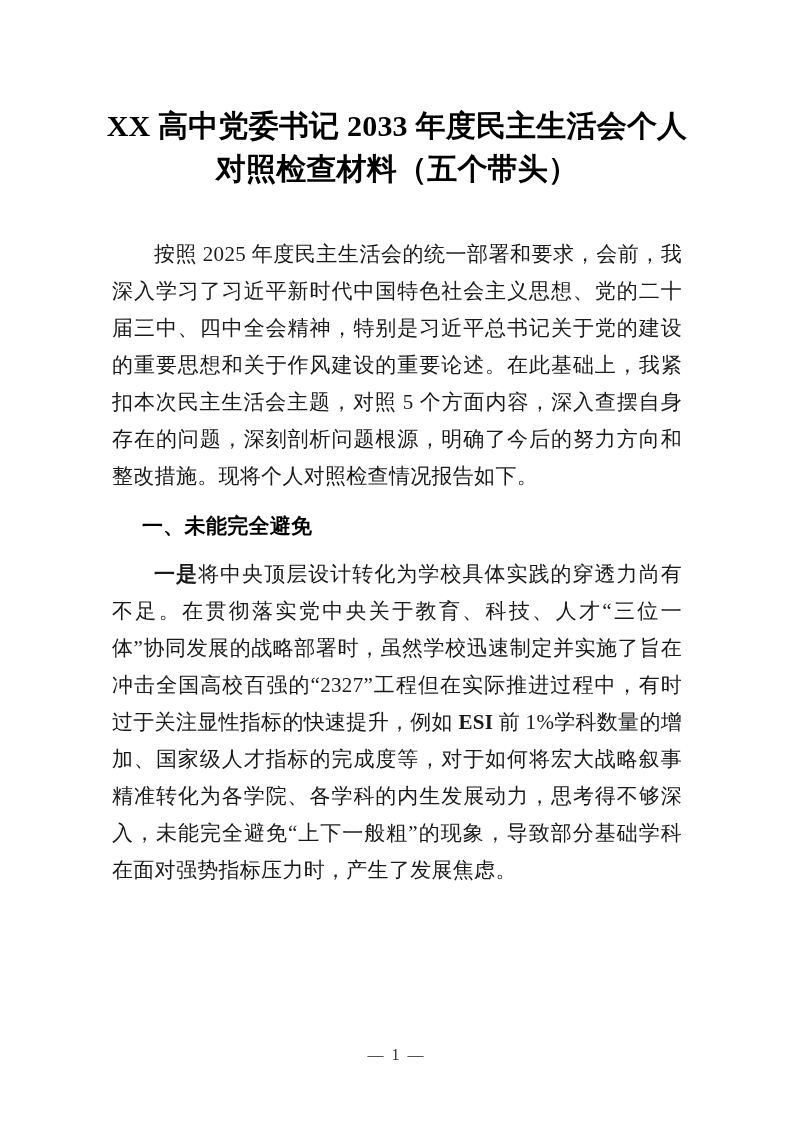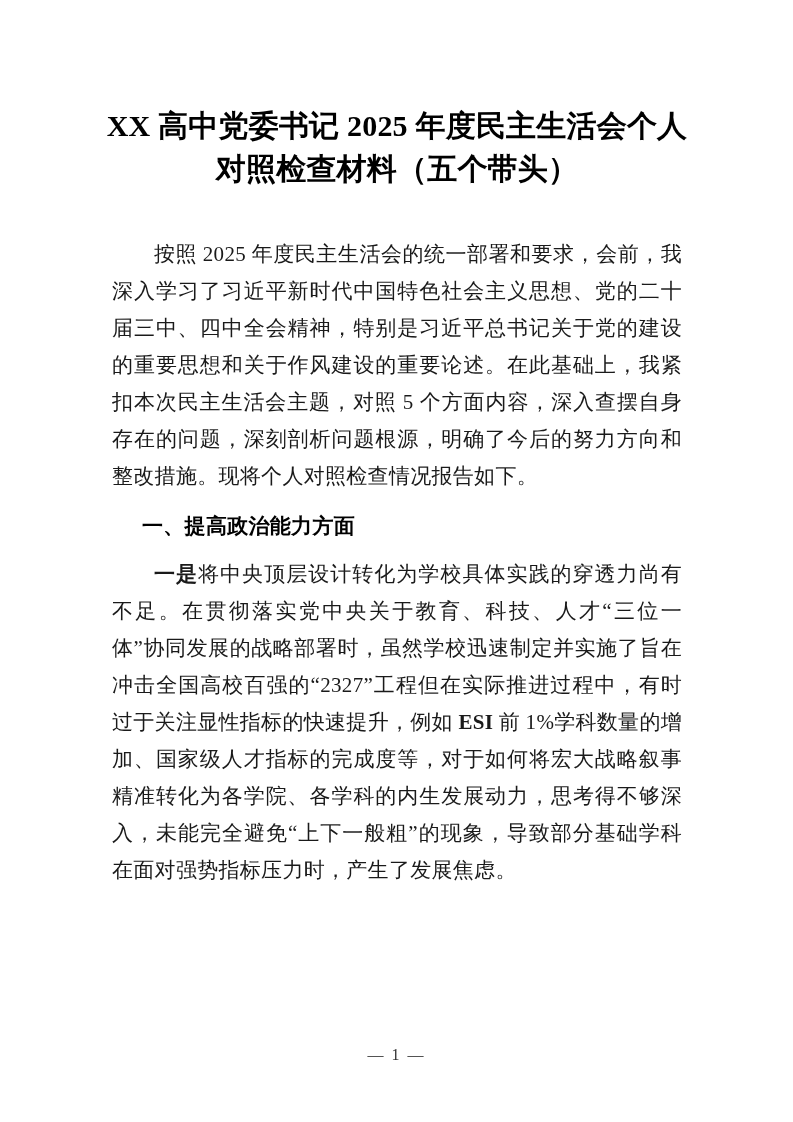--- a/index.html
+++ b/index.html
@@ -96,27 +96,27 @@
     letter-spacing: 2px;
   }
 </style>
 </head>
 <body>
 
 <div class="page">
 
   <div class="content">
 
-    <h1 class="doc-title">XX 高中党委书记 2025 年度民主生活会个人对照检查材料（五个带头）</h1>
+    <h1 class="doc-title">XX 高中党委书记 2033 年度民主生活会个人对照检查材料（五个带头）</h1>
 
     <div class="body-wrap">
 
       <p class="para">按照 2025 年度民主生活会的统一部署和要求，会前，我深入学习了习近平新时代中国特色社会主义思想、党的二十届三中、四中全会精神，特别是习近平总书记关于党的建设的重要思想和关于作风建设的重要论述。在此基础上，我紧扣本次民主生活会主题，对照 5 个方面内容，深入查摆自身存在的问题，深刻剖析问题根源，明确了今后的努力方向和整改措施。现将个人对照检查情况报告如下。</p>
 
-      <h2 class="heading-1">一、提高政治能力方面</h2>
+      <h2 class="heading-1">一、未能完全避免</h2>
 
 
 
       <p class="para"><span class="b">一是</span><span>将中央顶层设计转化为学校具体实践的穿透力尚有不足。在贯彻落实党中央关于教育、科技、人才“三位一体”协同发展的战略部署时，虽然学校迅速制定并实施了旨在冲击全国高校百强的“2327”工程但在实际推进过程中，有时过于关注显性指标的快速提升，例如 </span><span class="b latin">ESI</span><span> 前 1%学科数量的增加、国家级人才指标的完成度等，对于如何将宏大战略叙事精准转化为各学院、各学科的内生发展动力，思考得不够深入，未能完全避免“上下一般粗”的现象，导致部分基础学科在面对强势指标压力时，产生了发展焦虑。</span></p>
 
 
     </div>
   </div>
 
   <div class="page-footer">— 1 —</div>

